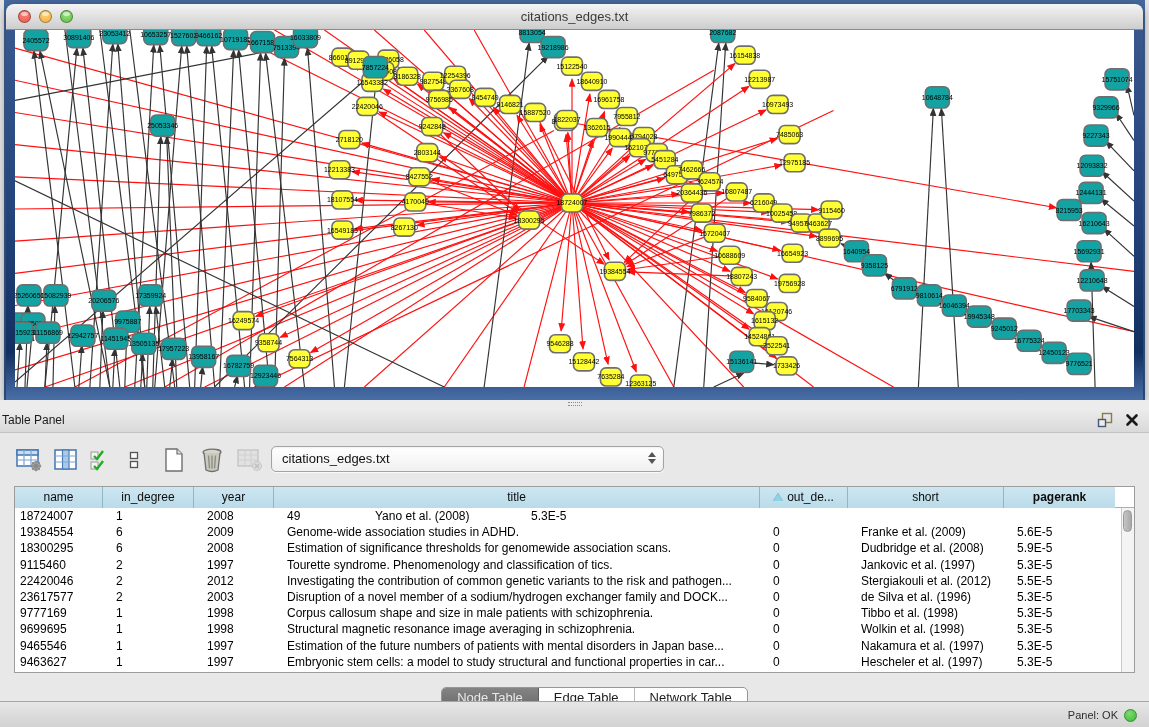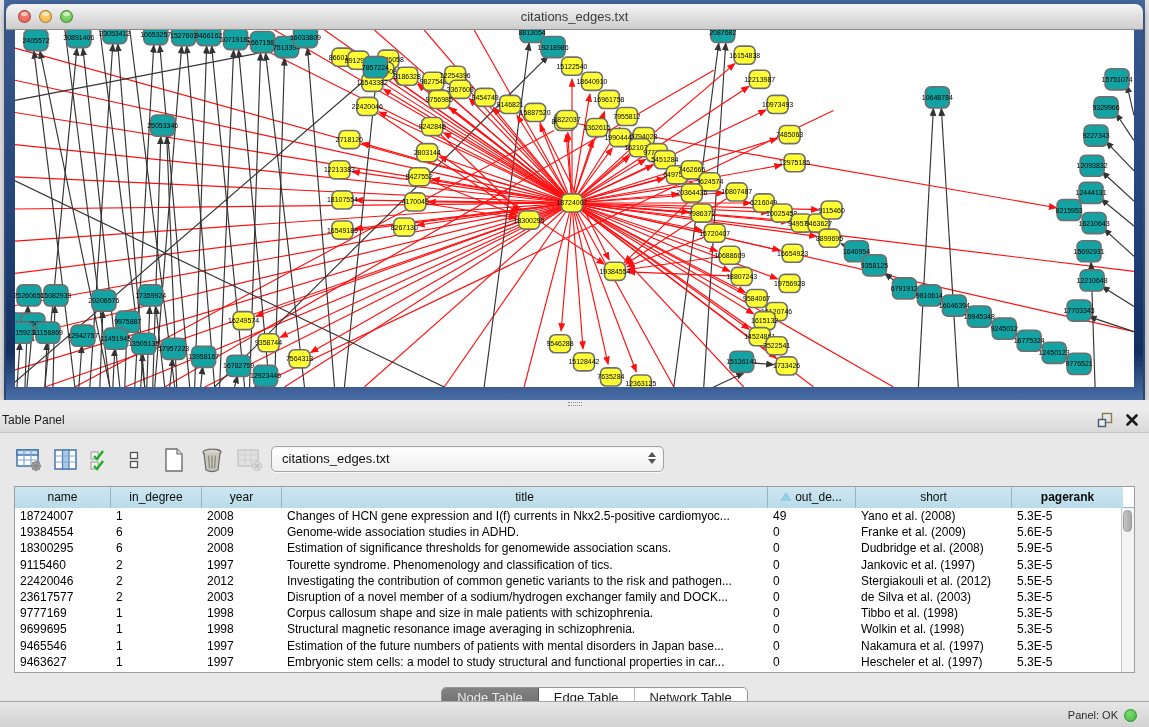--- a/index.html
+++ b/index.html
@@ -643,34 +643,33 @@
     <div class="combo">
       <span class="combo-text">citations_edges.txt</span>
       <span class="combo-arrows">
           <span class="up"></span>
           <span class="down"></span>
         </span>
     </div>
 
     <div class="table-wrap">
       <div class="thead" id="thead">
-          <div class="th" style="width: 96px;">name</div>
+          <div class="th" style="width: 88px;">name</div>
           <div class="th" style="width: 91px;">in_degree</div>
           <div class="th" style="width: 80px;">year</div>
           <div class="th" style="width: 486px;">title</div>
           <div class="th" style="width: 88px;"><span class="sort-tri"></span>out_de...</div>
           <div class="th" style="width: 156px;">short</div>
           <div class="th" style="width: 111px;">pagerank</div>
         </div>
       <div class="tbody" id="tbody">
           <div class="tr">
             <div class="td" style="width: 96px;">18724007</div>
             <div class="td" style="width: 91px;">1</div>
             <div class="td" style="width: 80px;">2008</div>
-            <div class="td" style="width: 486px;">Changes of HCN gene expression and I(f) currents in Nkx2.5-positive cardiomyoc...</div>
             <div class="td" style="width: 88px;">49</div>
             <div class="td" style="width: 156px;">Yano et al. (2008)</div>
             <div class="td" style="width: 111px;">5.3E-5</div>
           </div>
           <div class="tr">
             <div class="td" style="width: 96px;">19384554</div>
             <div class="td" style="width: 91px;">6</div>
             <div class="td" style="width: 80px;">2009</div>
             <div class="td" style="width: 486px;">Genome-wide association studies in ADHD.</div>
             <div class="td" style="width: 88px;">0</div>
@@ -703,21 +702,21 @@
             <div class="td" style="width: 88px;">0</div>
             <div class="td" style="width: 156px;">Stergiakouli et al. (2012)</div>
             <div class="td" style="width: 111px;">5.5E-5</div>
           </div>
           <div class="tr">
             <div class="td" style="width: 96px;">23617577</div>
             <div class="td" style="width: 91px;">2</div>
             <div class="td" style="width: 80px;">2003</div>
             <div class="td" style="width: 486px;">Disruption of a novel member of a sodium/hydrogen exchanger family and DOCK...</div>
             <div class="td" style="width: 88px;">0</div>
-            <div class="td" style="width: 156px;">de Silva et al. (2003)</div>
+            <div class="td" style="width: 156px;">de Silva et al. (1996)</div>
             <div class="td" style="width: 111px;">5.3E-5</div>
           </div>
           <div class="tr">
             <div class="td" style="width: 96px;">9777169</div>
             <div class="td" style="width: 91px;">1</div>
             <div class="td" style="width: 80px;">1998</div>
             <div class="td" style="width: 486px;">Corpus callosum shape and size in male patients with schizophrenia.</div>
             <div class="td" style="width: 88px;">0</div>
             <div class="td" style="width: 156px;">Tibbo et al. (1998)</div>
             <div class="td" style="width: 111px;">5.3E-5</div>

